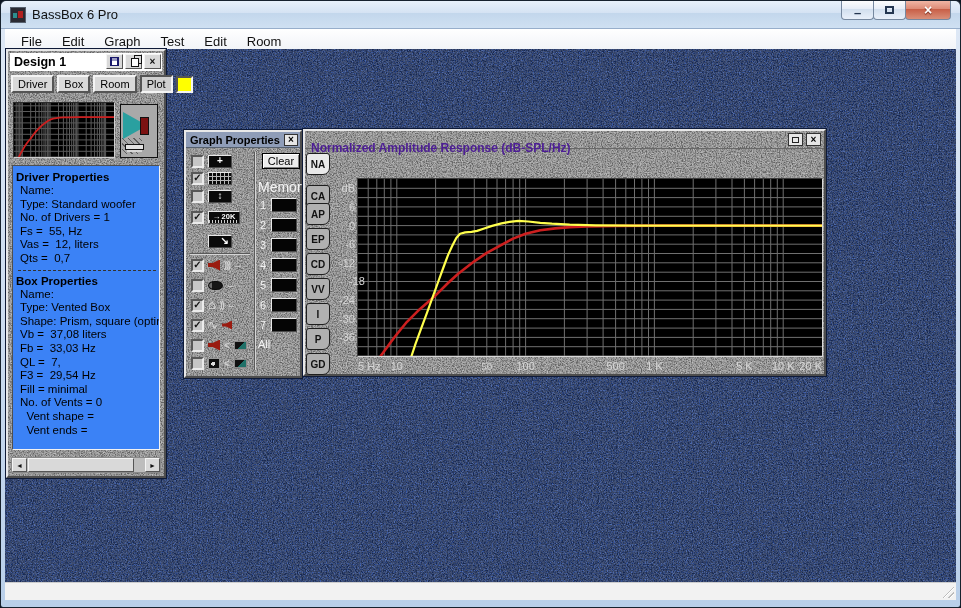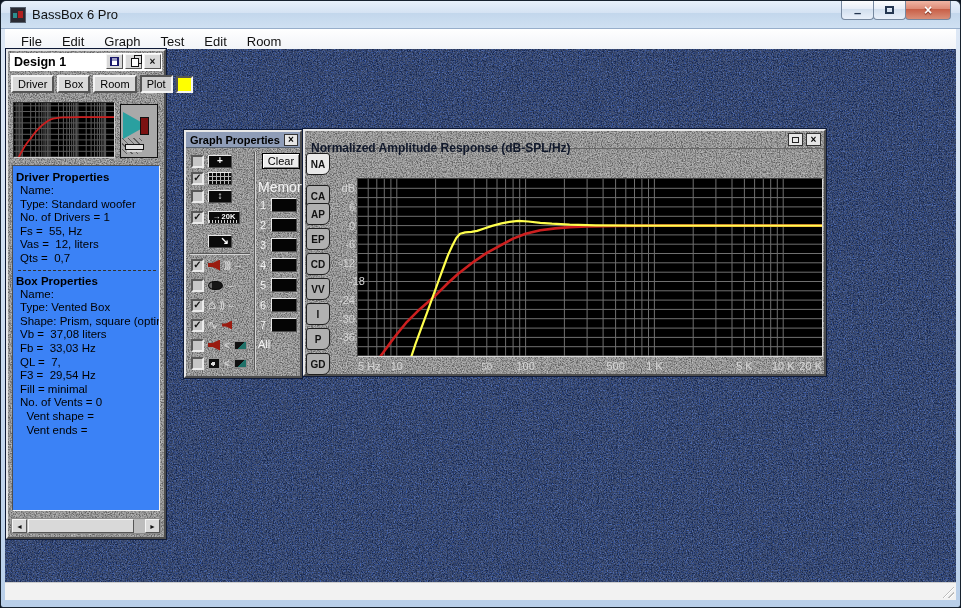--- a/index.html
+++ b/index.html
@@ -32,21 +32,21 @@
   .menubar { position:absolute; left:4px; right:4px; top:28px; height:25px;
              background:linear-gradient(#ffffff,#eef1f6); display:flex; align-items:center; padding-left:6px; }
   .menu-item { font-size:13px; color:#111; padding:0 10px; line-height:20px; }
 
   
   .texfill { position:absolute; left:0; top:0; width:100%; height:100%; z-index:0; pointer-events:none; }
 
   .client { position:absolute; left:4px; right:4px; top:48px; height:533px; background:#2d4fa0; }
 
   
-  .design-panel { position:absolute; left:1px; top:0; width:160px; height:490px; background:#979797;
+  .design-panel { position:absolute; left:1px; top:0; width:160px; height:429px; background:#979797;
                   border:2px solid; border-color:#e8e8e8 #4d4d4d #4d4d4d #e8e8e8; box-shadow:0 0 0 1px #0e1a38;padding-left:9px; }
   .dp-title { position:absolute; left:2px; top:2px; right:2px; height:18px; background:#fff;
               display:flex; align-items:center; padding-left:4px; }
   .dp-title > span.lbl { font-size:12.5px; font-weight:bold; color:#000; }
   .dp-btns { position:absolute; right:1px; top:1px; display:flex; gap:2px; }
   .tb { width:17px; height:15px; background:#d9d9d9; border:1px solid; border-color:#f4f4f4 #555 #555 #f4f4f4;
         display:flex; align-items:center; justify-content:center; font-size:10px; font-weight:bold; color:#111; }
   .icon-floppy { position:relative; width:9px; height:9px; background:#17176a; }
   .icon-floppy::before { content:""; position:absolute; left:2px; right:2px; top:1px; height:3px; background:#9a9ac0; }
   .icon-floppy::after  { content:""; position:absolute; left:2px; right:2px; bottom:1px; height:4px; background:#fff; }
@@ -131,21 +131,21 @@
   .all-label { position:absolute; left:72px; top:206px; font-size:11px; color:#f4f4f4; }
   .mem-row { position:absolute; left:72px; height:14px; display:flex; align-items:center; gap:5px; }
   .mem-num { width:8px; font-size:11px; color:#f4f4f4; text-align:right; }
   .mem-btn { width:26px; height:14px; border:1px solid; border-color:#e8e8e8 #4a4a4a #4a4a4a #e8e8e8; }
 
   
   .gwin { position:absolute; left:298px; top:80px; width:523px; height:247px; background:#979797;
           border:2px solid; border-color:#e8e8e8 #4d4d4d #4d4d4d #e8e8e8; box-shadow:0 0 0 1px #0e1a38; }
   .gw-title { position:absolute; left:0; top:0; right:0; height:18px; border-bottom:1px solid #686868;
               display:flex; align-items:center; padding-left:6px; }
-  .gw-title .lbl { font-size:12px; font-weight:bold; color:#0f172a; position:relative;margin-top:16px; }
+  .gw-title .lbl { font-size:12px; font-weight:bold; color:#4c1d95; position:relative;margin-top:16px; }
   .gw-btns { position:absolute; right:3px; top:2px; display:flex; gap:3px; }
   .gwb { width:15px; height:13px; background:#e6e6e6; border:1px solid #333; display:flex;
          align-items:center; justify-content:center; font-size:10px; font-weight:bold; color:#000; line-height:10px; }
   .gwb .sq { width:7px; height:6px; border:1px solid #222; }
   .gtab { position:absolute; left:1px; width:24px; height:22px; background:#b0b0b0; border:1px solid #1e1e1e;
           border-radius:3px 3px 7px 3px; font-size:10px; font-weight:bold; color:#111;
           display:flex; align-items:center; justify-content:center; }
   .gtab.active { background:#e9e9e9; }
   .plot-frame { position:absolute; left:52px; top:47px; width:466px; height:179px; background:#000;
                 border:1px solid; border-color:#3c3c3c #d8d8d8 #d8d8d8 #3c3c3c; }

